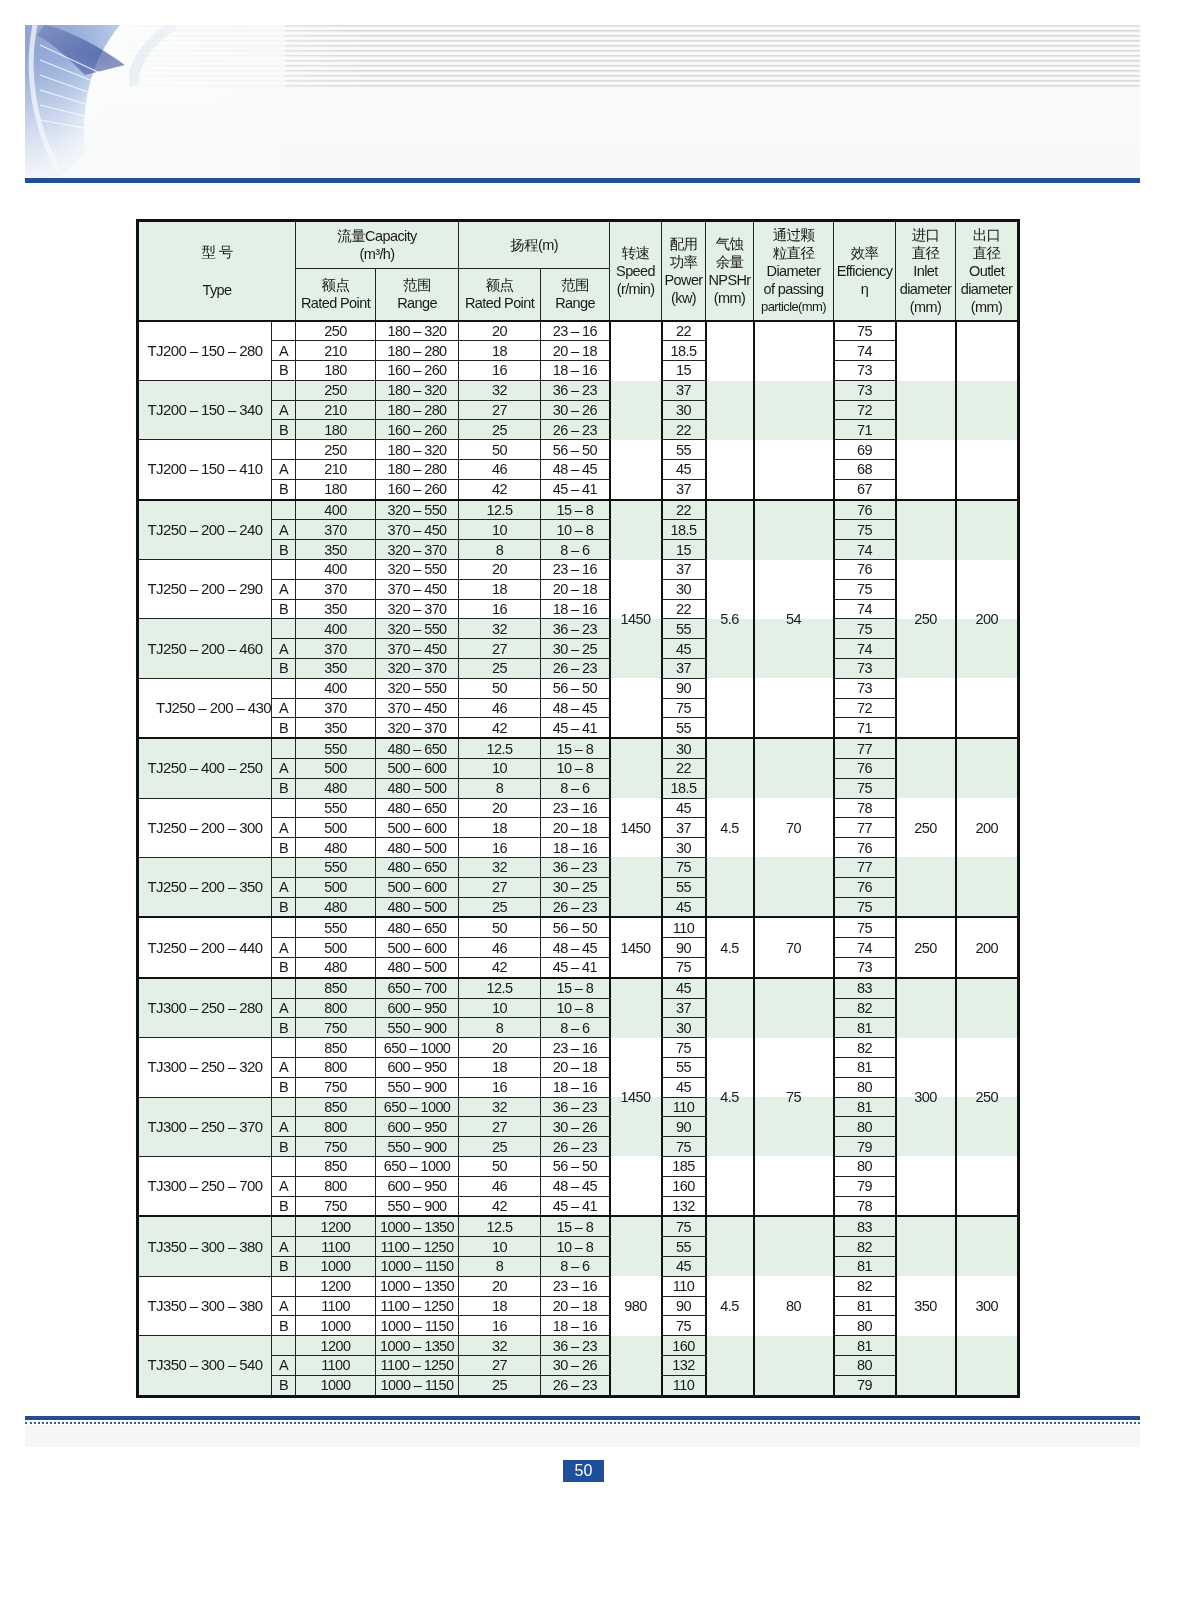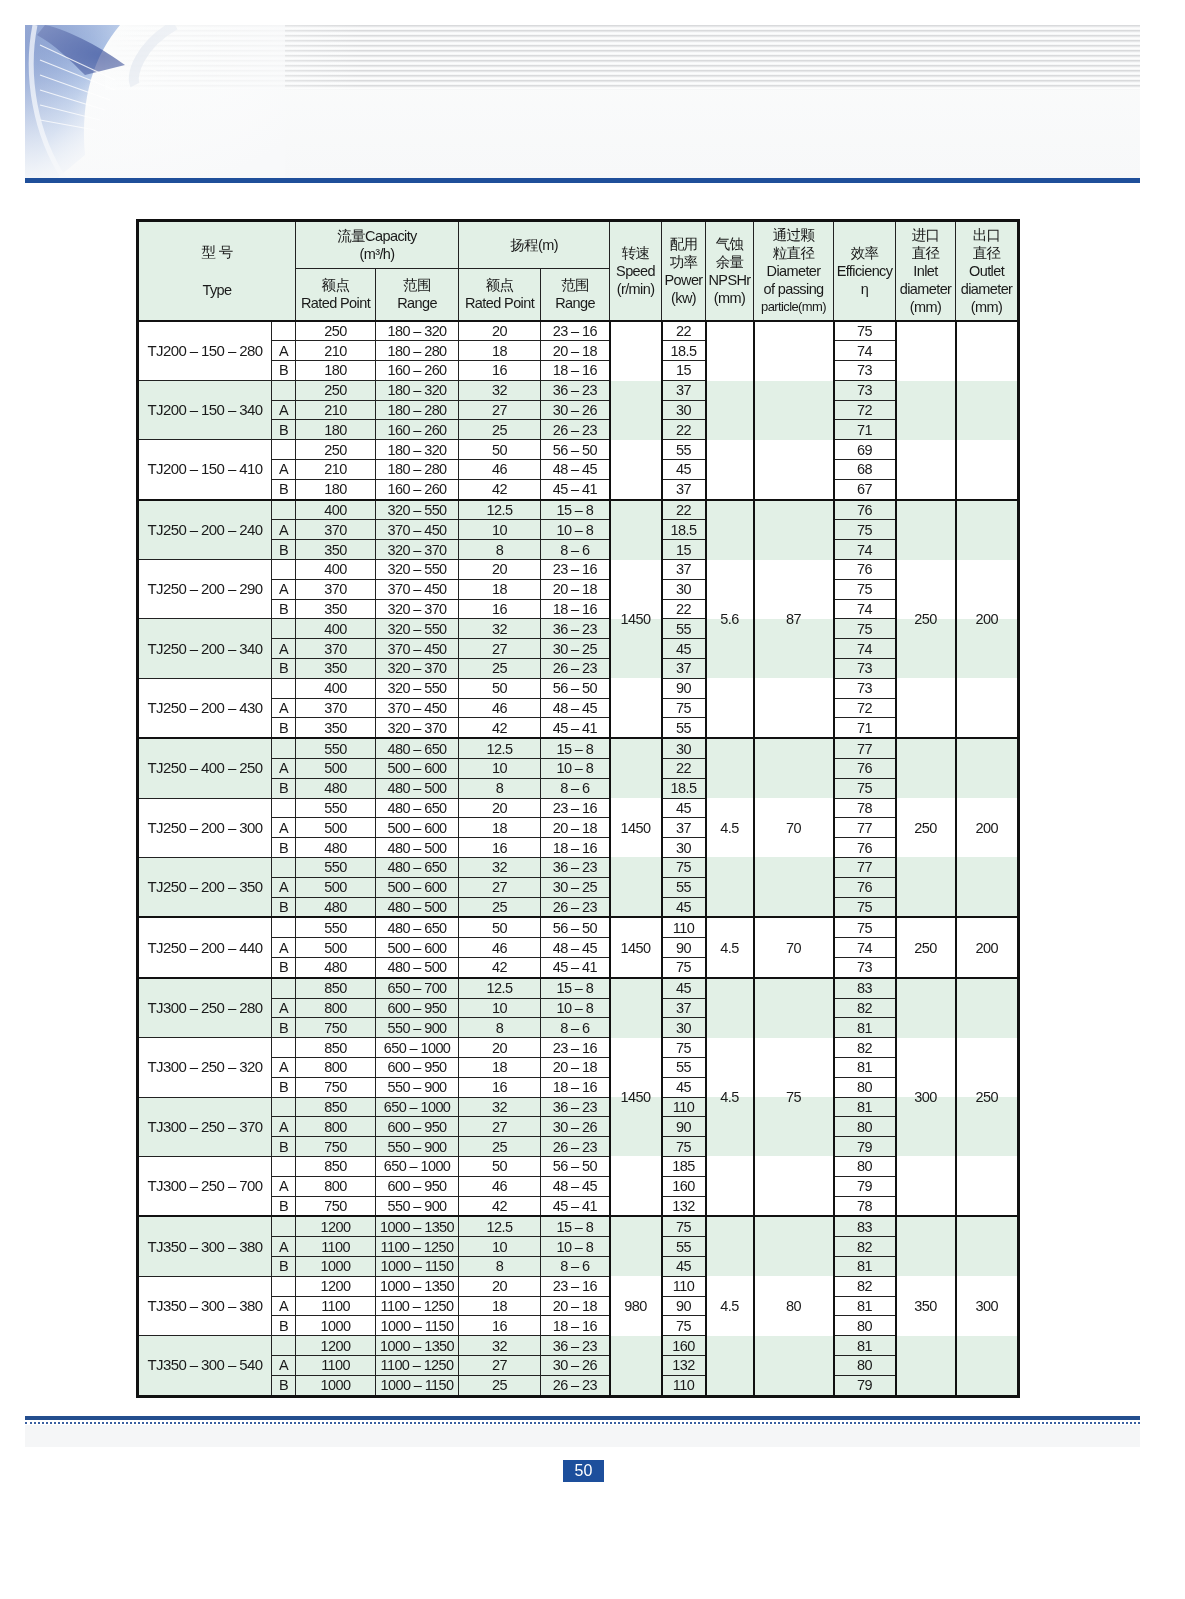--- a/index.html
+++ b/index.html
@@ -239,21 +239,21 @@
       <tr class="thick-top">
         <td rowspan="3" style="background: rgb(226, 240, 230); font-size: 15px;">TJ250 – 200 – 240</td>
         <td style="background: rgb(226, 240, 230);"></td>
         <td style="background: rgb(226, 240, 230);">400</td>
         <td style="background: rgb(226, 240, 230);">320 – 550</td>
         <td style="background: rgb(226, 240, 230);">12.5</td>
         <td style="background: rgb(226, 240, 230);">15 – 8</td>
         <td rowspan="12" class="merged-col" style="background: linear-gradient(rgb(226, 240, 230) 0%, rgb(226, 240, 230) 25%, rgb(255, 255, 255) 25%, rgb(255, 255, 255) 50%, rgb(226, 240, 230) 50%, rgb(226, 240, 230) 75%, rgb(255, 255, 255) 75%, rgb(255, 255, 255) 100%); border-left: 2px solid rgb(17, 17, 17); border-right: 2px solid rgb(17, 17, 17);">1450</td>
         <td style="background: rgb(226, 240, 230);">22</td>
         <td rowspan="12" class="merged-col" style="background: linear-gradient(rgb(226, 240, 230) 0%, rgb(226, 240, 230) 25%, rgb(255, 255, 255) 25%, rgb(255, 255, 255) 50%, rgb(226, 240, 230) 50%, rgb(226, 240, 230) 75%, rgb(255, 255, 255) 75%, rgb(255, 255, 255) 100%); border-left: 2px solid rgb(17, 17, 17); border-right: 2px solid rgb(17, 17, 17);">5.6</td>
-        <td rowspan="12" class="merged-col" style="background: linear-gradient(rgb(226, 240, 230) 0%, rgb(226, 240, 230) 25%, rgb(255, 255, 255) 25%, rgb(255, 255, 255) 50%, rgb(226, 240, 230) 50%, rgb(226, 240, 230) 75%, rgb(255, 255, 255) 75%, rgb(255, 255, 255) 100%); border-left: 2px solid rgb(17, 17, 17); border-right: 2px solid rgb(17, 17, 17);">87</td>
+        <td rowspan="12" class="merged-col" style="background: linear-gradient(rgb(226, 240, 230) 0%, rgb(226, 240, 230) 25%, rgb(255, 255, 255) 25%, rgb(255, 255, 255) 50%, rgb(226, 240, 230) 50%, rgb(226, 240, 230) 75%, rgb(255, 255, 255) 75%, rgb(255, 255, 255) 100%); border-left: 2px solid rgb(17, 17, 17); border-right: 2px solid rgb(17, 17, 17);">54</td>
         <td style="background: rgb(226, 240, 230);">76</td>
         <td rowspan="12" class="merged-col" style="background: linear-gradient(rgb(226, 240, 230) 0%, rgb(226, 240, 230) 25%, rgb(255, 255, 255) 25%, rgb(255, 255, 255) 50%, rgb(226, 240, 230) 50%, rgb(226, 240, 230) 75%, rgb(255, 255, 255) 75%, rgb(255, 255, 255) 100%); border-left: 2px solid rgb(17, 17, 17); border-right: 2px solid rgb(17, 17, 17);">250</td>
         <td rowspan="12" class="merged-col" style="background: linear-gradient(rgb(226, 240, 230) 0%, rgb(226, 240, 230) 25%, rgb(255, 255, 255) 25%, rgb(255, 255, 255) 50%, rgb(226, 240, 230) 50%, rgb(226, 240, 230) 75%, rgb(255, 255, 255) 75%, rgb(255, 255, 255) 100%); border-left: 2px solid rgb(17, 17, 17); border-right: 2px solid rgb(17, 17, 17);">200</td>
       </tr>
       <tr>
         <td style="background: rgb(226, 240, 230); border-top: 1px solid rgb(138, 138, 138);">A</td>
         <td style="background: rgb(226, 240, 230); border-top: 1px solid rgb(138, 138, 138);">370</td>
         <td style="background: rgb(226, 240, 230); border-top: 1px solid rgb(138, 138, 138);">370 – 450</td>
         <td style="background: rgb(226, 240, 230); border-top: 1px solid rgb(138, 138, 138);">10</td>
         <td style="background: rgb(226, 240, 230); border-top: 1px solid rgb(138, 138, 138);">10 – 8</td>
@@ -291,21 +291,21 @@
       <tr>
         <td style="background: rgb(255, 255, 255); border-top: 1px solid rgb(138, 138, 138);">B</td>
         <td style="background: rgb(255, 255, 255); border-top: 1px solid rgb(138, 138, 138);">350</td>
         <td style="background: rgb(255, 255, 255); border-top: 1px solid rgb(138, 138, 138);">320 – 370</td>
         <td style="background: rgb(255, 255, 255); border-top: 1px solid rgb(138, 138, 138);">16</td>
         <td style="background: rgb(255, 255, 255); border-top: 1px solid rgb(138, 138, 138);">18 – 16</td>
         <td style="background: rgb(255, 255, 255); border-top: 1px solid rgb(138, 138, 138);">22</td>
         <td style="background: rgb(255, 255, 255); border-top: 1px solid rgb(138, 138, 138);">74</td>
       </tr>
       <tr>
-        <td rowspan="3" style="background: rgb(226, 240, 230); font-size: 15px;">TJ250 – 200 – 340</td>
+        <td rowspan="3" style="background: rgb(226, 240, 230); font-size: 15px;">TJ250 – 200 – 460</td>
         <td style="background: rgb(226, 240, 230);"></td>
         <td style="background: rgb(226, 240, 230);">400</td>
         <td style="background: rgb(226, 240, 230);">320 – 550</td>
         <td style="background: rgb(226, 240, 230);">32</td>
         <td style="background: rgb(226, 240, 230);">36 – 23</td>
         <td style="background: rgb(226, 240, 230);">55</td>
         <td style="background: rgb(226, 240, 230);">75</td>
       </tr>
       <tr>
         <td style="background: rgb(226, 240, 230); border-top: 1px solid rgb(138, 138, 138);">A</td>
@@ -319,21 +319,21 @@
       <tr>
         <td style="background: rgb(226, 240, 230); border-top: 1px solid rgb(138, 138, 138);">B</td>
         <td style="background: rgb(226, 240, 230); border-top: 1px solid rgb(138, 138, 138);">350</td>
         <td style="background: rgb(226, 240, 230); border-top: 1px solid rgb(138, 138, 138);">320 – 370</td>
         <td style="background: rgb(226, 240, 230); border-top: 1px solid rgb(138, 138, 138);">25</td>
         <td style="background: rgb(226, 240, 230); border-top: 1px solid rgb(138, 138, 138);">26 – 23</td>
         <td style="background: rgb(226, 240, 230); border-top: 1px solid rgb(138, 138, 138);">37</td>
         <td style="background: rgb(226, 240, 230); border-top: 1px solid rgb(138, 138, 138);">73</td>
       </tr>
       <tr>
-        <td rowspan="3" style="background: rgb(255, 255, 255); font-size: 15px;">TJ250 – 200 – 430</td>
+        <td rowspan="3" style="background: rgb(255, 255, 255); font-size: 15px; text-align: right;">TJ250 – 200 – 430</td>
         <td style="background: rgb(255, 255, 255);"></td>
         <td style="background: rgb(255, 255, 255);">400</td>
         <td style="background: rgb(255, 255, 255);">320 – 550</td>
         <td style="background: rgb(255, 255, 255);">50</td>
         <td style="background: rgb(255, 255, 255);">56 – 50</td>
         <td style="background: rgb(255, 255, 255);">90</td>
         <td style="background: rgb(255, 255, 255);">73</td>
       </tr>
       <tr>
         <td style="background: rgb(255, 255, 255); border-top: 1px solid rgb(138, 138, 138);">A</td>

